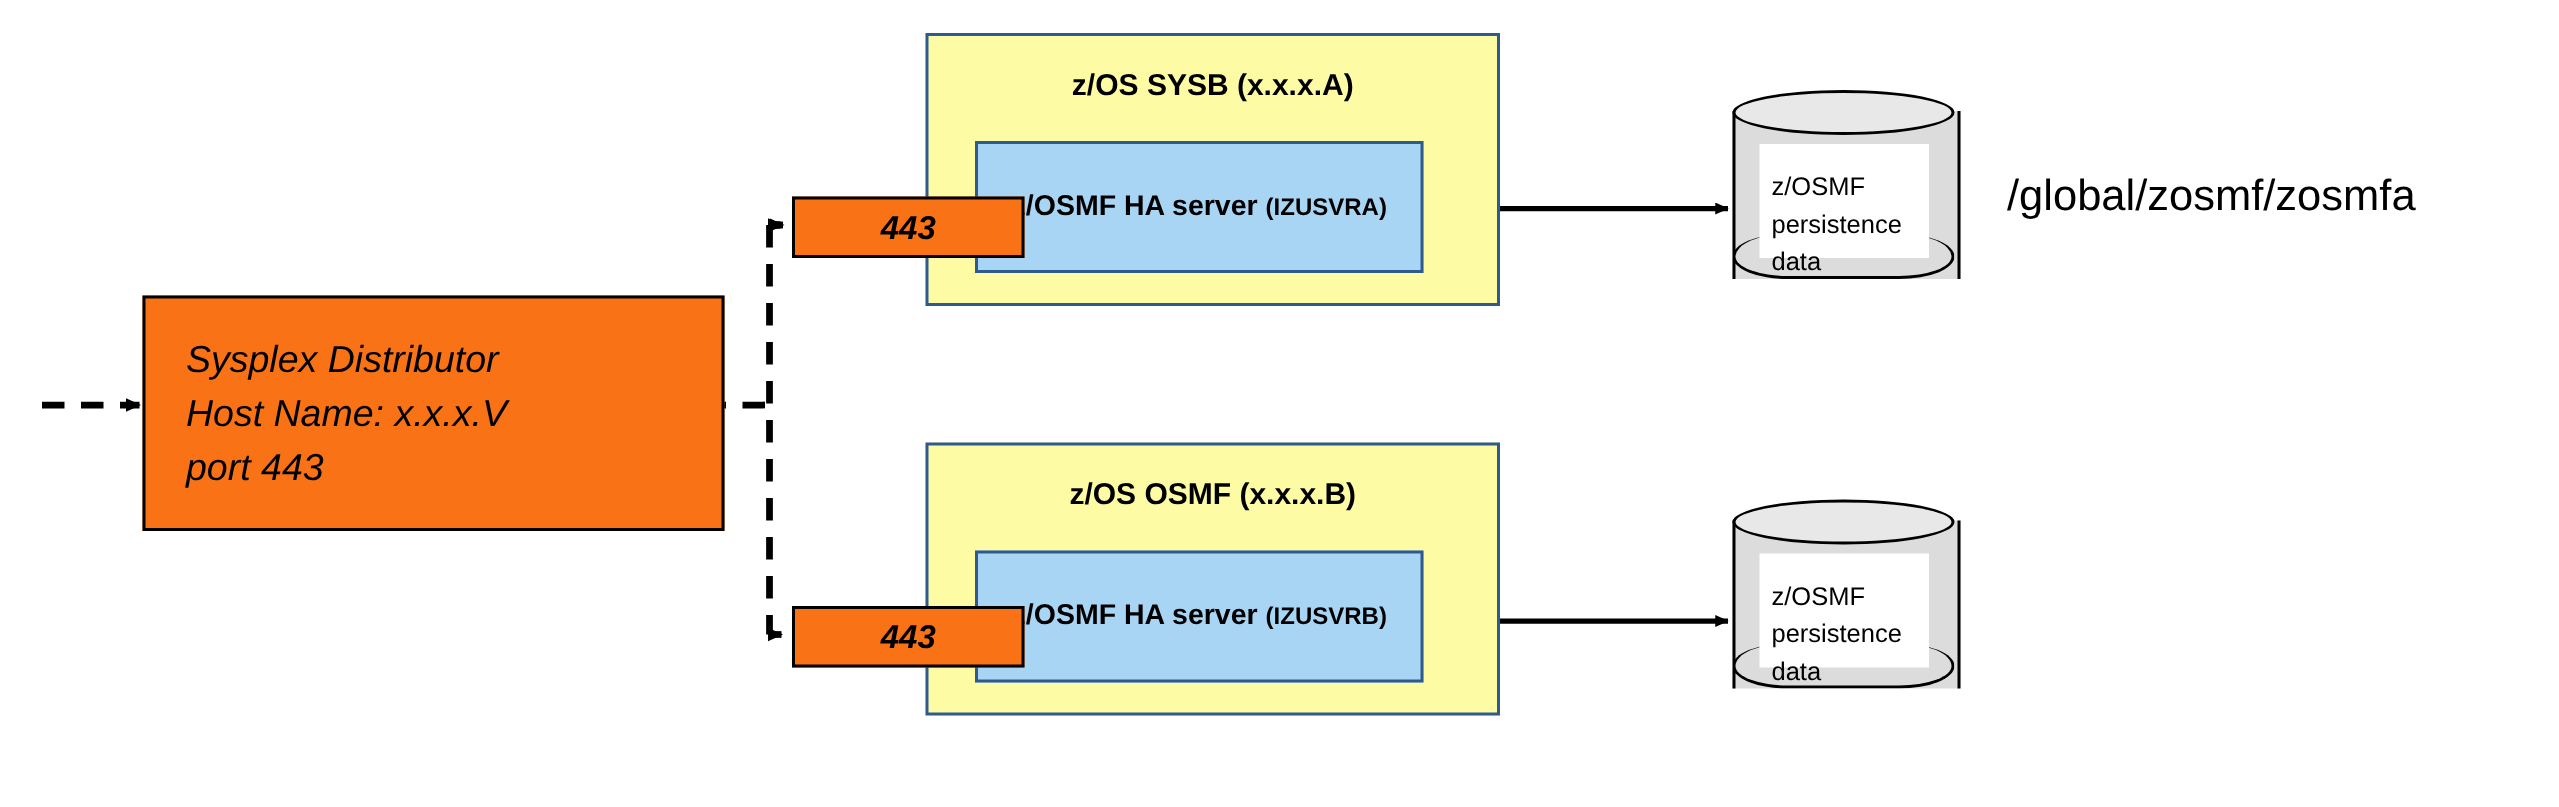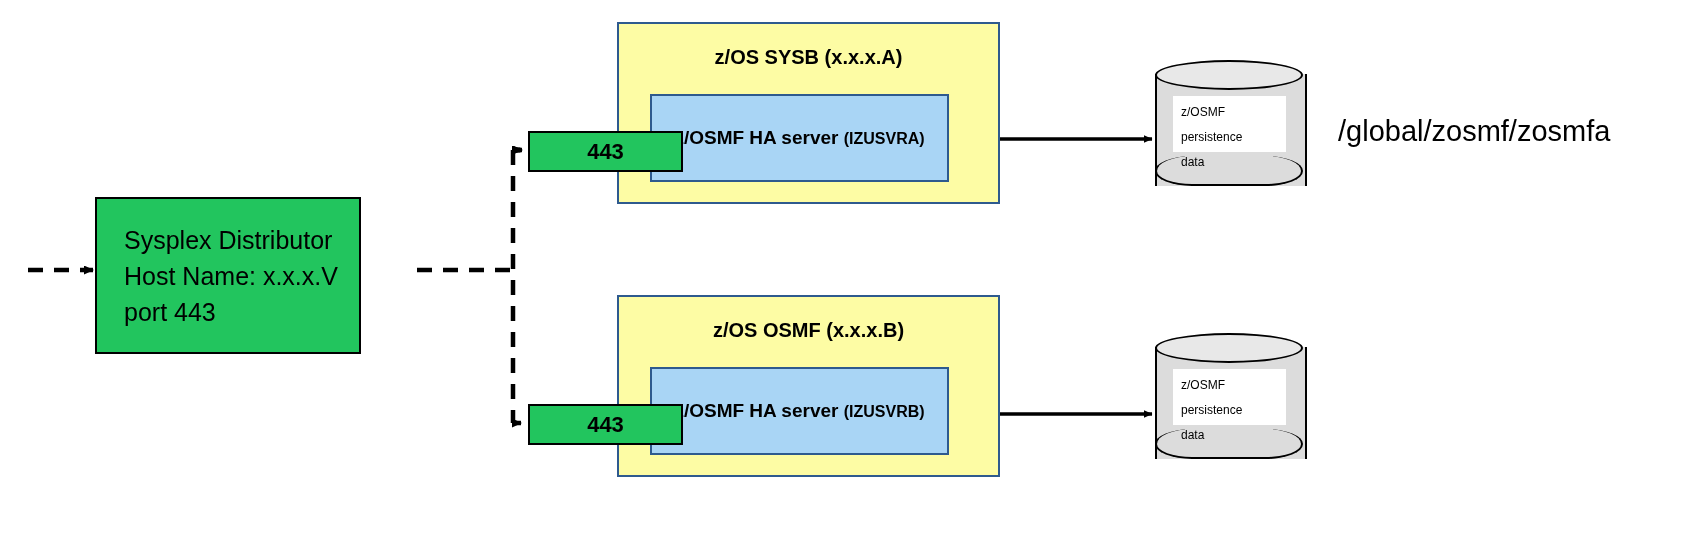--- a/index.html
+++ b/index.html
@@ -4,24 +4,24 @@
 <style>
   html,body{margin:0;padding:0;background:#ffffff;}
   body{width:1706px;height:538px;position:relative;overflow:hidden;
        font-family:"Liberation Sans","DejaVu Sans",sans-serif;color:#000;}
   #stage{position:absolute;left:0;top:0;width:1706px;height:538px;}
   svg#wires{position:absolute;left:0;top:0;width:1706px;height:538px;}
 
   .box{position:absolute;box-sizing:border-box;display:flex;}
 
   
-  .grey{background:#22c55e;border:2.5px solid #000;}
+  .grey{background:#f97316;border:2.5px solid #000;font-style:italic;}
 
   
-  #sysplex{left:95px;top:197px;width:266px;height:157px;
+  #sysplex{left:95px;top:197px;width:388px;height:157px;
            align-items:center;justify-content:flex-start;}
   #sysplex .txt{padding-left:27px;font-size:25px;line-height:36px;white-space:pre;}
 
   
   .port{width:155px;height:41px;align-items:center;justify-content:center;
         font-size:22px;font-weight:bold;z-index:6;}
   #port-a{left:528px;top:131px;}
   #port-b{left:528px;top:404px;}
 
   
@@ -43,23 +43,23 @@
   
   .cyl{position:absolute;z-index:4;}
   .cyl .body{position:absolute;left:0;top:14px;width:148px;height:112px;
              background:#dcdcdc;border-left:2.5px solid #000;border-right:2.5px solid #000;}
   .cyl .bot{position:absolute;left:0;top:96px;width:148px;height:30px;
             background:#dcdcdc;border:2.5px solid #000;border-radius:50%/100%;
             border-top:none;box-sizing:border-box;}
   .cyl .top{position:absolute;left:0;top:0;width:148px;height:30px;
             background:#e8e8e8;border:2.5px solid #000;border-radius:50%;
             box-sizing:border-box;}
-  .cyl .inner{position:absolute;left:18px;top:36px;width:113px;height:56px;
-              background:#ffffff;padding:4px 0 0 8px;box-sizing:border-box;
-              font-size:12px;line-height:25px;white-space:pre;}
+  .cyl .inner{position:absolute;left:18px;top:36px;width:113px;height:76px;
+              background:#ffffff;padding:16px 0 0 8px;box-sizing:border-box;
+              font-size:17px;line-height:25px;white-space:pre;}
   #cyl-a{left:1155px;top:60px;width:148px;height:126px;}
   #cyl-b{left:1155px;top:333px;width:148px;height:126px;}
 
   
   .pathlbl{position:absolute;font-size:29px;white-space:nowrap;z-index:5;}
   #path-a{left:1338px;top:115px;}
   #path-b{left:1338px;top:406px;}
 </style>
 </head>
 <body>

